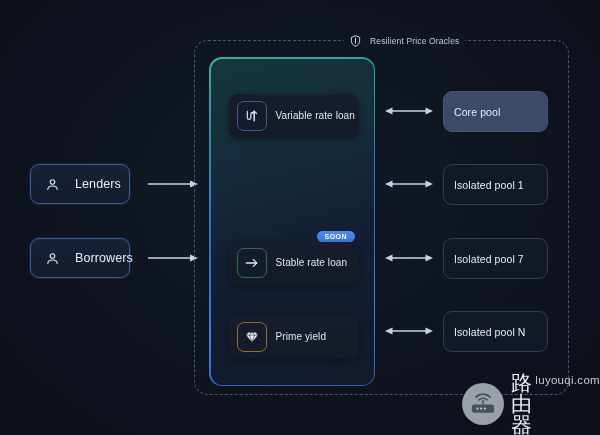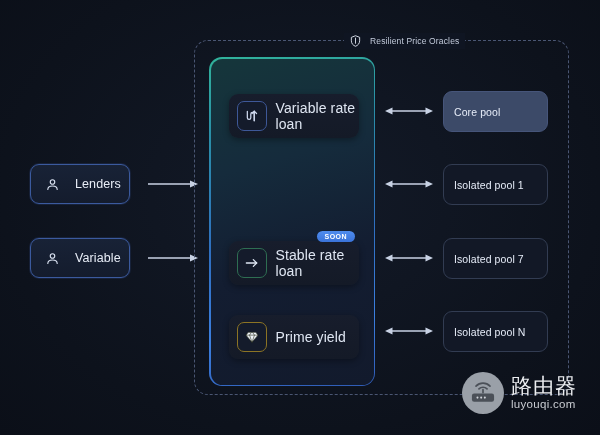--- a/index.html
+++ b/index.html
@@ -114,21 +114,21 @@
     background: linear-gradient(180deg, #171d2c 0%, #141a27 100%);
     display: flex;
     align-items: center;
     gap: 9px;
     padding-left: 8px;
     box-sizing: border-box;
     box-shadow: 0 2px 6px rgba(0,0,0,0.35);
   }
   .product-card-label {
     color: #dfe6f2;
-    font-size: 14px;
+    font-size: 10px;
     letter-spacing: 0.1px;
   }
   #card-variable { top: 35px; }
   #card-interest { top: 108px; }
   #card-stable   { top: 182px; }
   #card-prime    { top: 256px; }
 
   .card-icon-box {
     width: 28px;
     height: 28px;
@@ -212,21 +212,21 @@
     height: 42px;
     border-radius: 50%;
     background: #9aa0a8;
     display: flex;
     align-items: center;
     justify-content: center;
     flex: 0 0 auto;
   }
   .watermark-text {
     display: flex;
-    flex-direction: column;
+    flex-direction: row;
     line-height: 1;
   }
   .watermark-title {
     color: #eceef1;
     font-size: 21px;
     letter-spacing: 1px;
   }
   .watermark-url {
     color: #c9ccd2;
     font-size: 11.5px;
@@ -249,21 +249,21 @@
     <span class="entity-label">Lenders</span>
   </div>
 
   <div class="entity" id="entity-borrowers">
     <span>
       <svg class="user-icon" viewBox="0 0 24 24" fill="none" stroke="#dbe3f2" stroke-width="1.8" stroke-linecap="round" stroke-linejoin="round">
         <circle cx="12" cy="8" r="3.6"></circle>
         <path d="M4.5 20c0-3.6 3.4-5.6 7.5-5.6s7.5 2 7.5 5.6"></path>
       </svg>
     </span>
-    <span class="entity-label">Variable</span>
+    <span class="entity-label">Borrowers</span>
   </div>
 
   <svg class="arrow-single" id="arrow-lenders" viewBox="0 0 50 12">
     <line x1="0" y1="6" x2="44" y2="6" stroke="#c8d2e4" stroke-width="1.4"></line>
     <path d="M50 6 L42 2.4 L42 9.6 Z" fill="#c8d2e4"></path>
   </svg>
   <svg class="arrow-single" id="arrow-borrowers" viewBox="0 0 50 12">
     <line x1="0" y1="6" x2="44" y2="6" stroke="#c8d2e4" stroke-width="1.4"></line>
     <path d="M50 6 L42 2.4 L42 9.6 Z" fill="#c8d2e4"></path>
   </svg>

